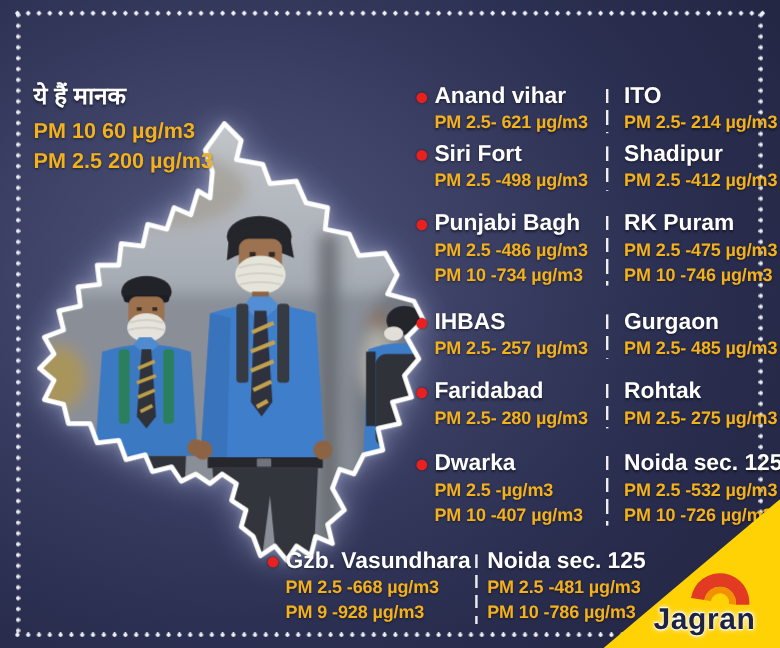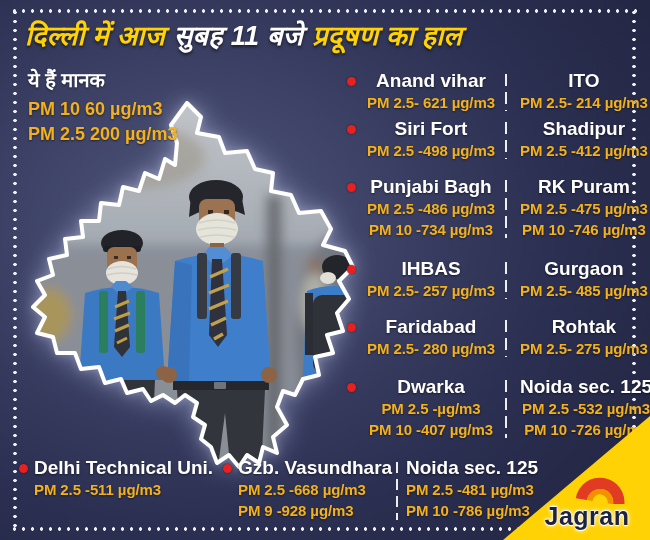--- a/index.html
+++ b/index.html
@@ -28,21 +28,21 @@
   .title .wht{color:#ffffff;margin-right:9px;}
 
   .standards{position:absolute;left:28px;top:66px;z-index:4;text-shadow:0 1px 2px rgba(0,0,0,.5);}
   .std-head{color:#ffffff;font-size:20px;font-weight:bold;margin-bottom:4px;}
   .std-line{color:#f3b11d;font-size:18px;font-weight:bold;line-height:25px;white-space:nowrap;}
 
   .delhi-map{position:absolute;left:15px;top:95px;z-index:2;
     filter:drop-shadow(0 0 14px rgba(195,205,255,.35)) drop-shadow(0 0 4px rgba(255,255,255,.28));}
 
   
-  .panel{position:absolute;left:346px;top:70px;width:298px;z-index:4;text-align:center;}
+  .panel{position:absolute;left:346px;top:70px;width:298px;z-index:4;}
   .row{display:grid;grid-template-columns:154px 12px 1fr;}
   .m1{margin-top:0;} .m2{margin-top:5px;} .m3{margin-top:15px;}
   .m4{margin-top:18px;} .m5{margin-top:15px;} .m6{margin-top:17px;}
   .cell{position:relative;padding-left:16px;}
   .cell.rt{padding-left:8px;}
   .bullet{position:absolute;left:1px;top:7px;width:9px;height:9px;border-radius:50%;
     background:#e8201f;box-shadow:0 0 2px rgba(0,0,0,.6);}
   .sname{color:#ffffff;font-size:19px;font-weight:bold;line-height:22px;white-space:nowrap;
     text-shadow:0 1px 2px rgba(0,0,0,.55);}
   .sval{color:#f3b11d;font-size:15px;font-weight:bold;line-height:21px;white-space:nowrap;
@@ -72,23 +72,20 @@
 </head>
 <body>
 
 <div class="canvas">
 
   <div class="dots-h dots-top"></div>
   <div class="dots-h dots-bottom"></div>
   <div class="dots-v dots-left"></div>
   <div class="dots-v dots-right"></div>
 
-  <div class="title">
-    <span class="yel">दिल्ली  में आज</span><span class="wht">सुबह 11 बजे</span><span class="yel">प्रदूषण का हाल</span>
-  </div>
 
   <div class="standards">
     <div class="std-head">ये हैं मानक</div>
     <div class="std-line">PM 10 60 µg/m3</div>
     <div class="std-line">PM 2.5 200 µg/m3</div>
   </div>
 
   <svg class="delhi-map" width="345" height="380" viewBox="0 0 345 380">
     <defs>
       <clipPath id="delhiClip">
@@ -252,27 +249,20 @@
       </div>
       <div class="vdiv"></div>
       <div class="cell rt">
         <div class="sname">Noida sec. 125</div>
         <div class="sval">PM 2.5 -532 µg/m3</div>
         <div class="sval">PM 10 -726 µg/m3</div>
       </div>
     </div>
   </div>
 
-  <div class="bitem b1">
-    <div class="cell">
-      <span class="bullet"></span>
-      <div class="sname">Delhi Technical Uni.</div>
-      <div class="sval">PM 2.5 -511 µg/m3</div>
-    </div>
-  </div>
   <div class="bitem b2">
     <div class="cell">
       <span class="bullet"></span>
       <div class="sname">Gzb. Vasundhara</div>
       <div class="sval">PM 2.5 -668 µg/m3</div>
       <div class="sval">PM 9 -928 µg/m3</div>
     </div>
   </div>
   <div class="bdiv"></div>
   <div class="bitem b3">

